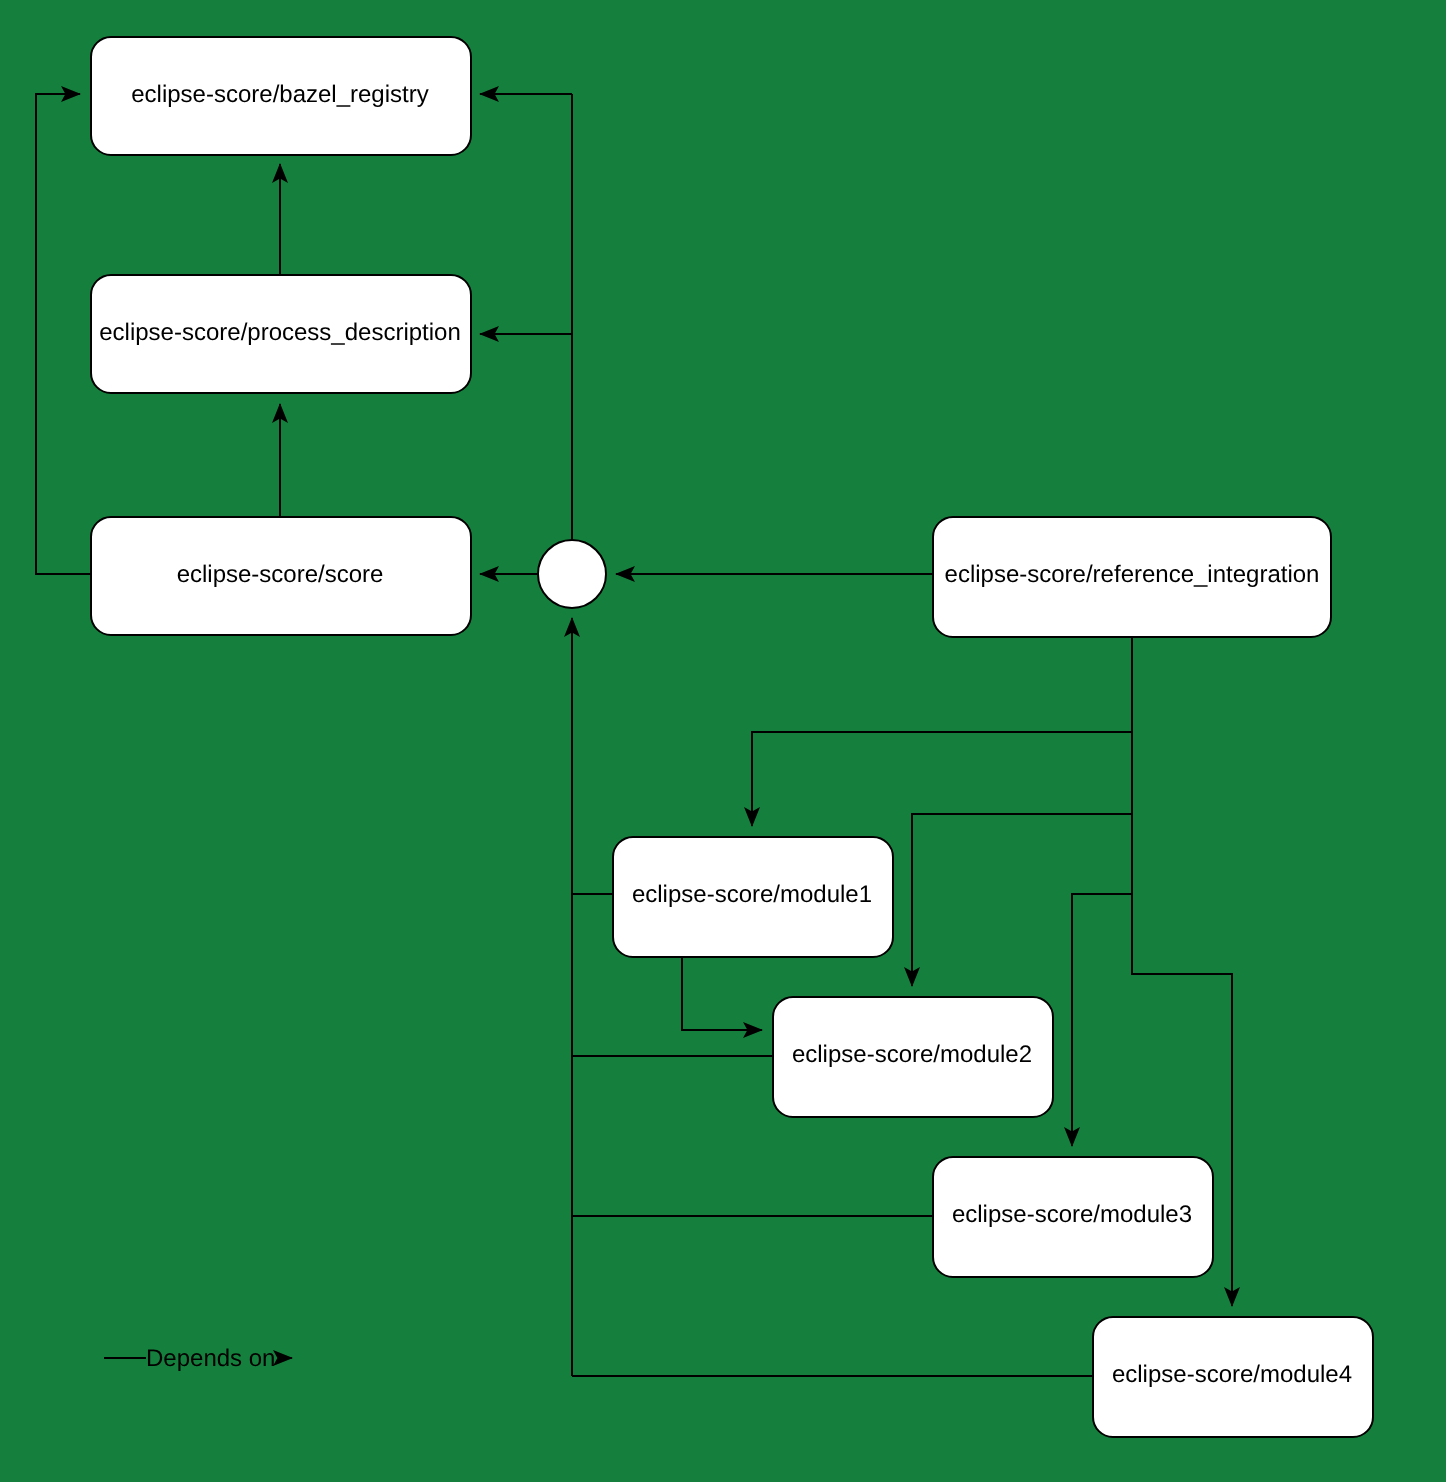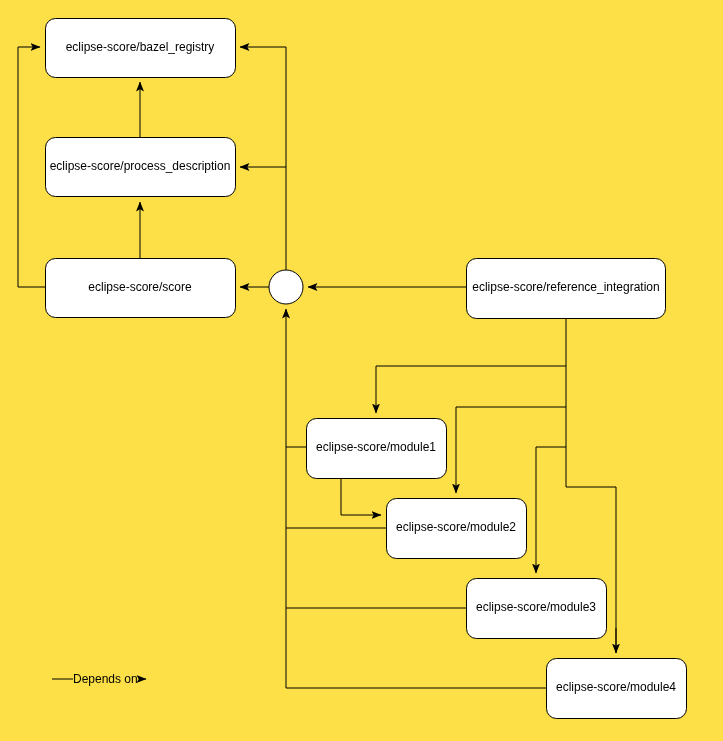--- a/index.html
+++ b/index.html
@@ -7,21 +7,21 @@
     padding: 0;
     background: #ffffff;
   }
   body {
     font-family: "Liberation Sans", sans-serif;
   }
   #canvas {
     position: relative;
     width: 723px;
     height: 741px;
-    background: #fde047;
+    background: #15803d;
     overflow: hidden;
   }
   #diagram-svg {
     position: absolute;
     left: 0;
     top: 0;
     width: 723px;
     height: 741px;
   }
   .node-rect {

